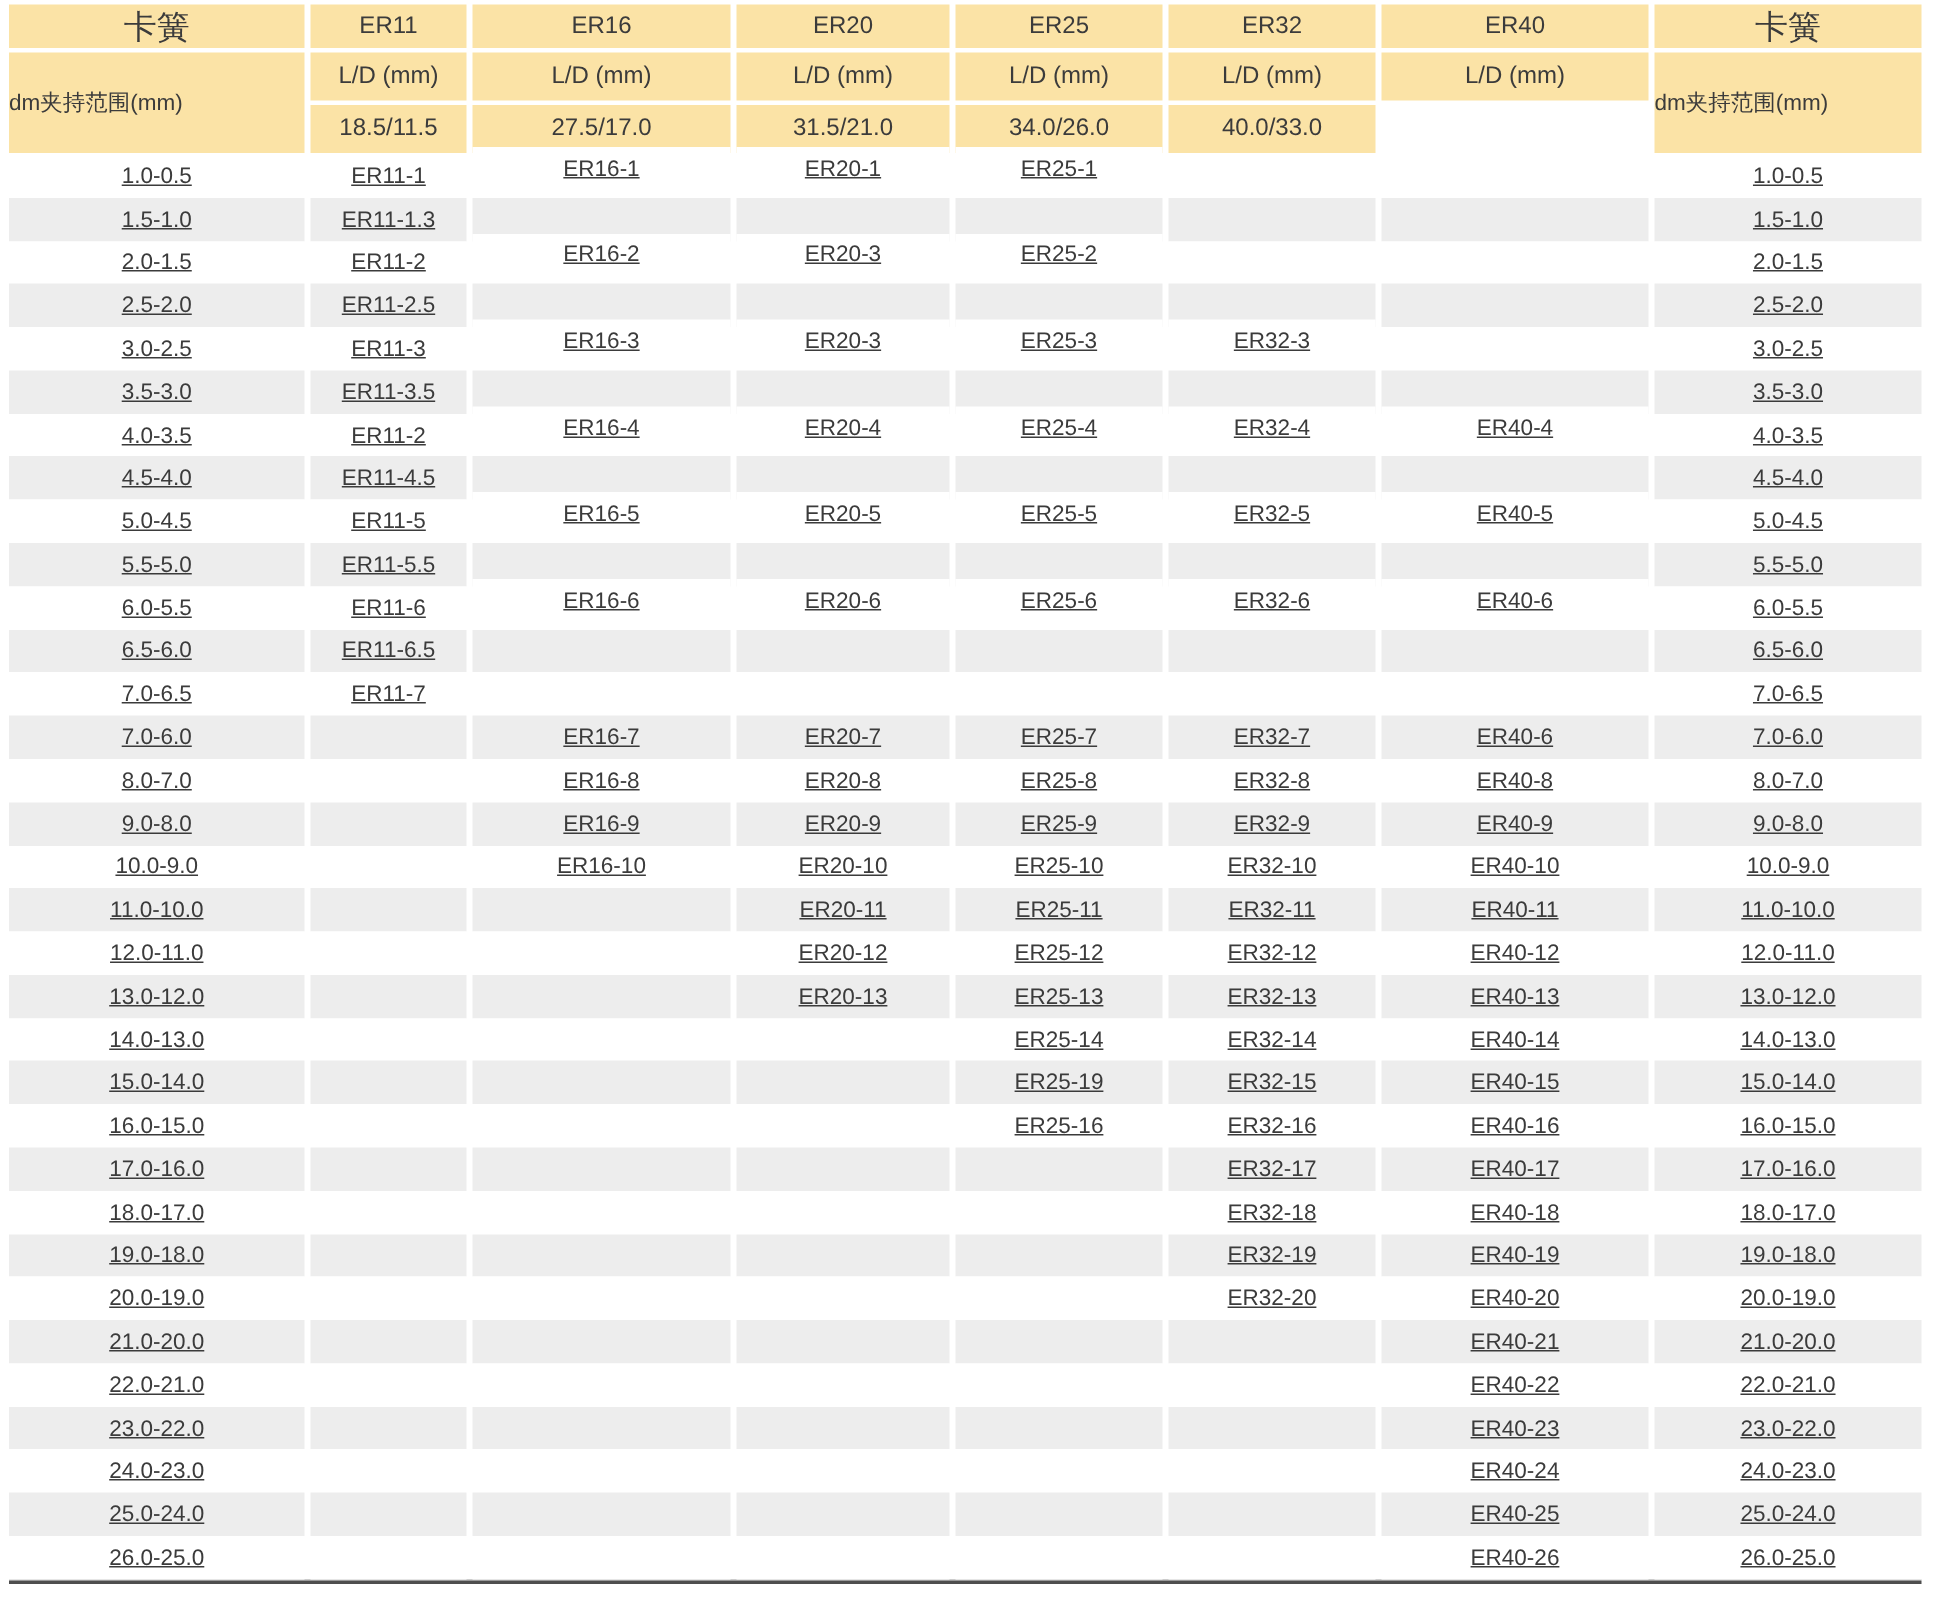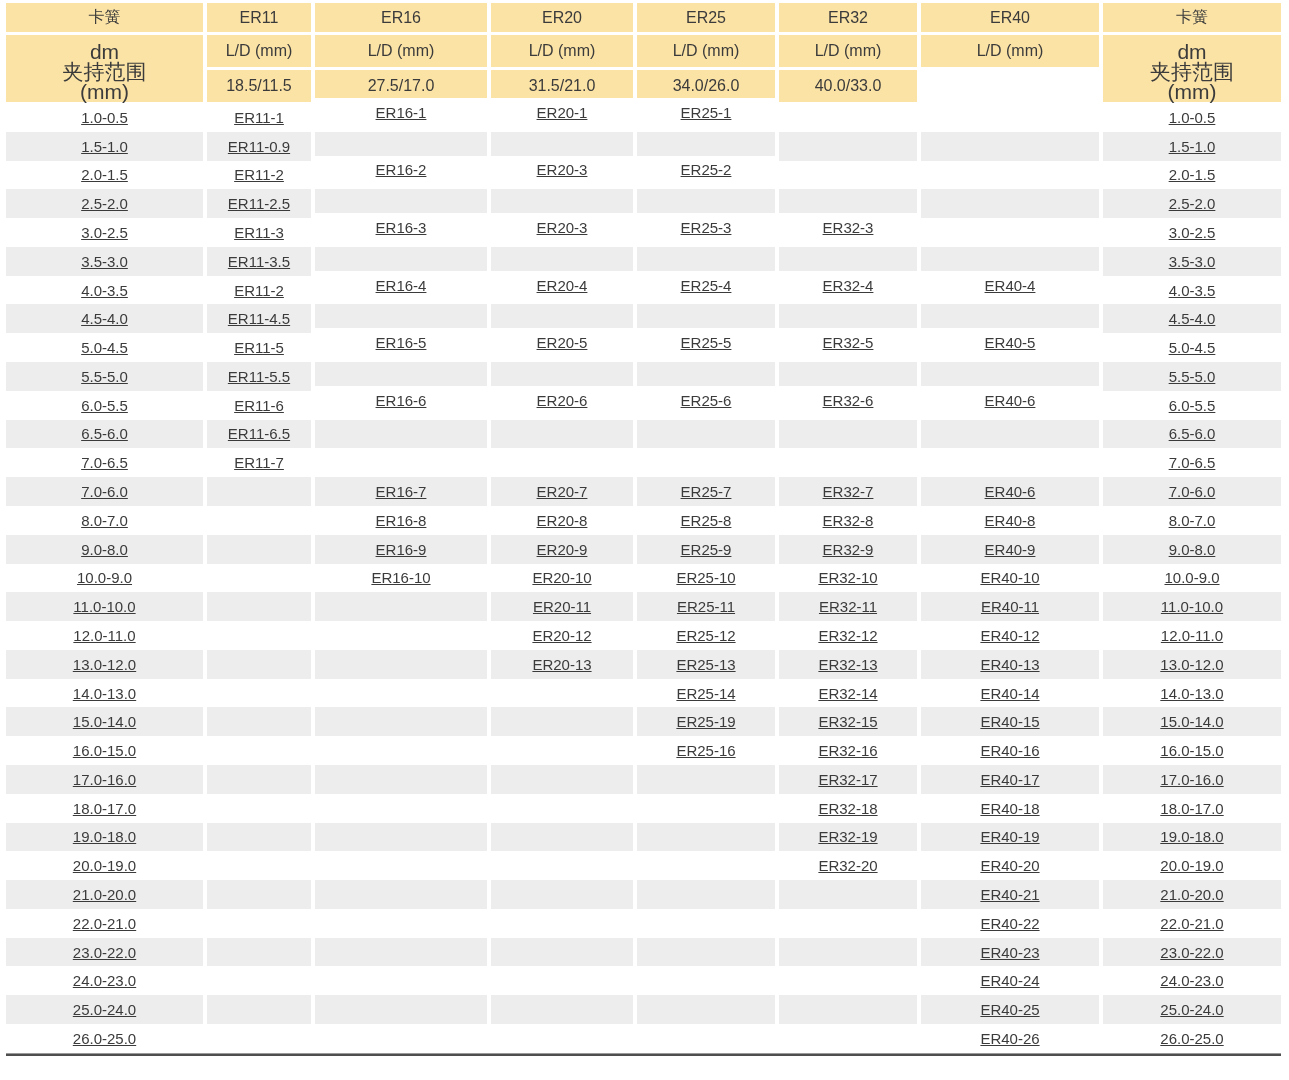--- a/index.html
+++ b/index.html
@@ -13,24 +13,24 @@
     display:grid;
     grid-template-columns:197px 104px 172px 142px 138px 138px 178px 178px;
     column-gap:4px;
   }
   
   .header { grid-template-rows:29px 32px 32px; row-gap:3px; }
   .hcell {
     background:#FBE3A6; display:flex; align-items:center; justify-content:center;
     font-size:16px;
   }
-  .hcell.title { font-size:16px; }
+  .hcell.title { font-size:22px; }
   .hcell.sub {
-    grid-row:2/4; flex-direction:column; justify-content:flex-end;
-    font-size:21px; line-height:20px; text-align:center;
+    grid-row:2/4; flex-direction:row; justify-content:flex-start;
+    font-size:15px; line-height:20px; text-align:center;
   }
   .r1 { grid-row:1; } .r2 { grid-row:2; } .r3 { grid-row:3; }
   .c1{grid-column:1} .c2{grid-column:2} .c3{grid-column:3} .c4{grid-column:4}
   .c5{grid-column:5} .c6{grid-column:6} .c7{grid-column:7} .c8{grid-column:8}
   
   .body { margin-top:1px;text-decoration:underline; }
   .brow { height:28.79px; }
   .cell {
     display:flex; align-items:center; justify-content:center;
     font-size:15px; background:#ffffff; overflow:hidden;
@@ -90,21 +90,21 @@
         <div class="cell">ER11-1</div>
         <div class="cell raised">ER16-1</div>
         <div class="cell raised">ER20-1</div>
         <div class="cell raised">ER25-1</div>
         <div class="cell"></div>
         <div class="cell"></div>
         <div class="cell">1.0-0.5</div>
       </div>
       <div class="grid brow stripe">
         <div class="cell">1.5-1.0</div>
-        <div class="cell">ER11-0.9</div>
+        <div class="cell">ER11-1.3</div>
         <div class="cell"></div>
         <div class="cell"></div>
         <div class="cell"></div>
         <div class="cell"></div>
         <div class="cell"></div>
         <div class="cell">1.5-1.0</div>
       </div>
       <div class="grid brow">
         <div class="cell">2.0-1.5</div>
         <div class="cell">ER11-2</div>

